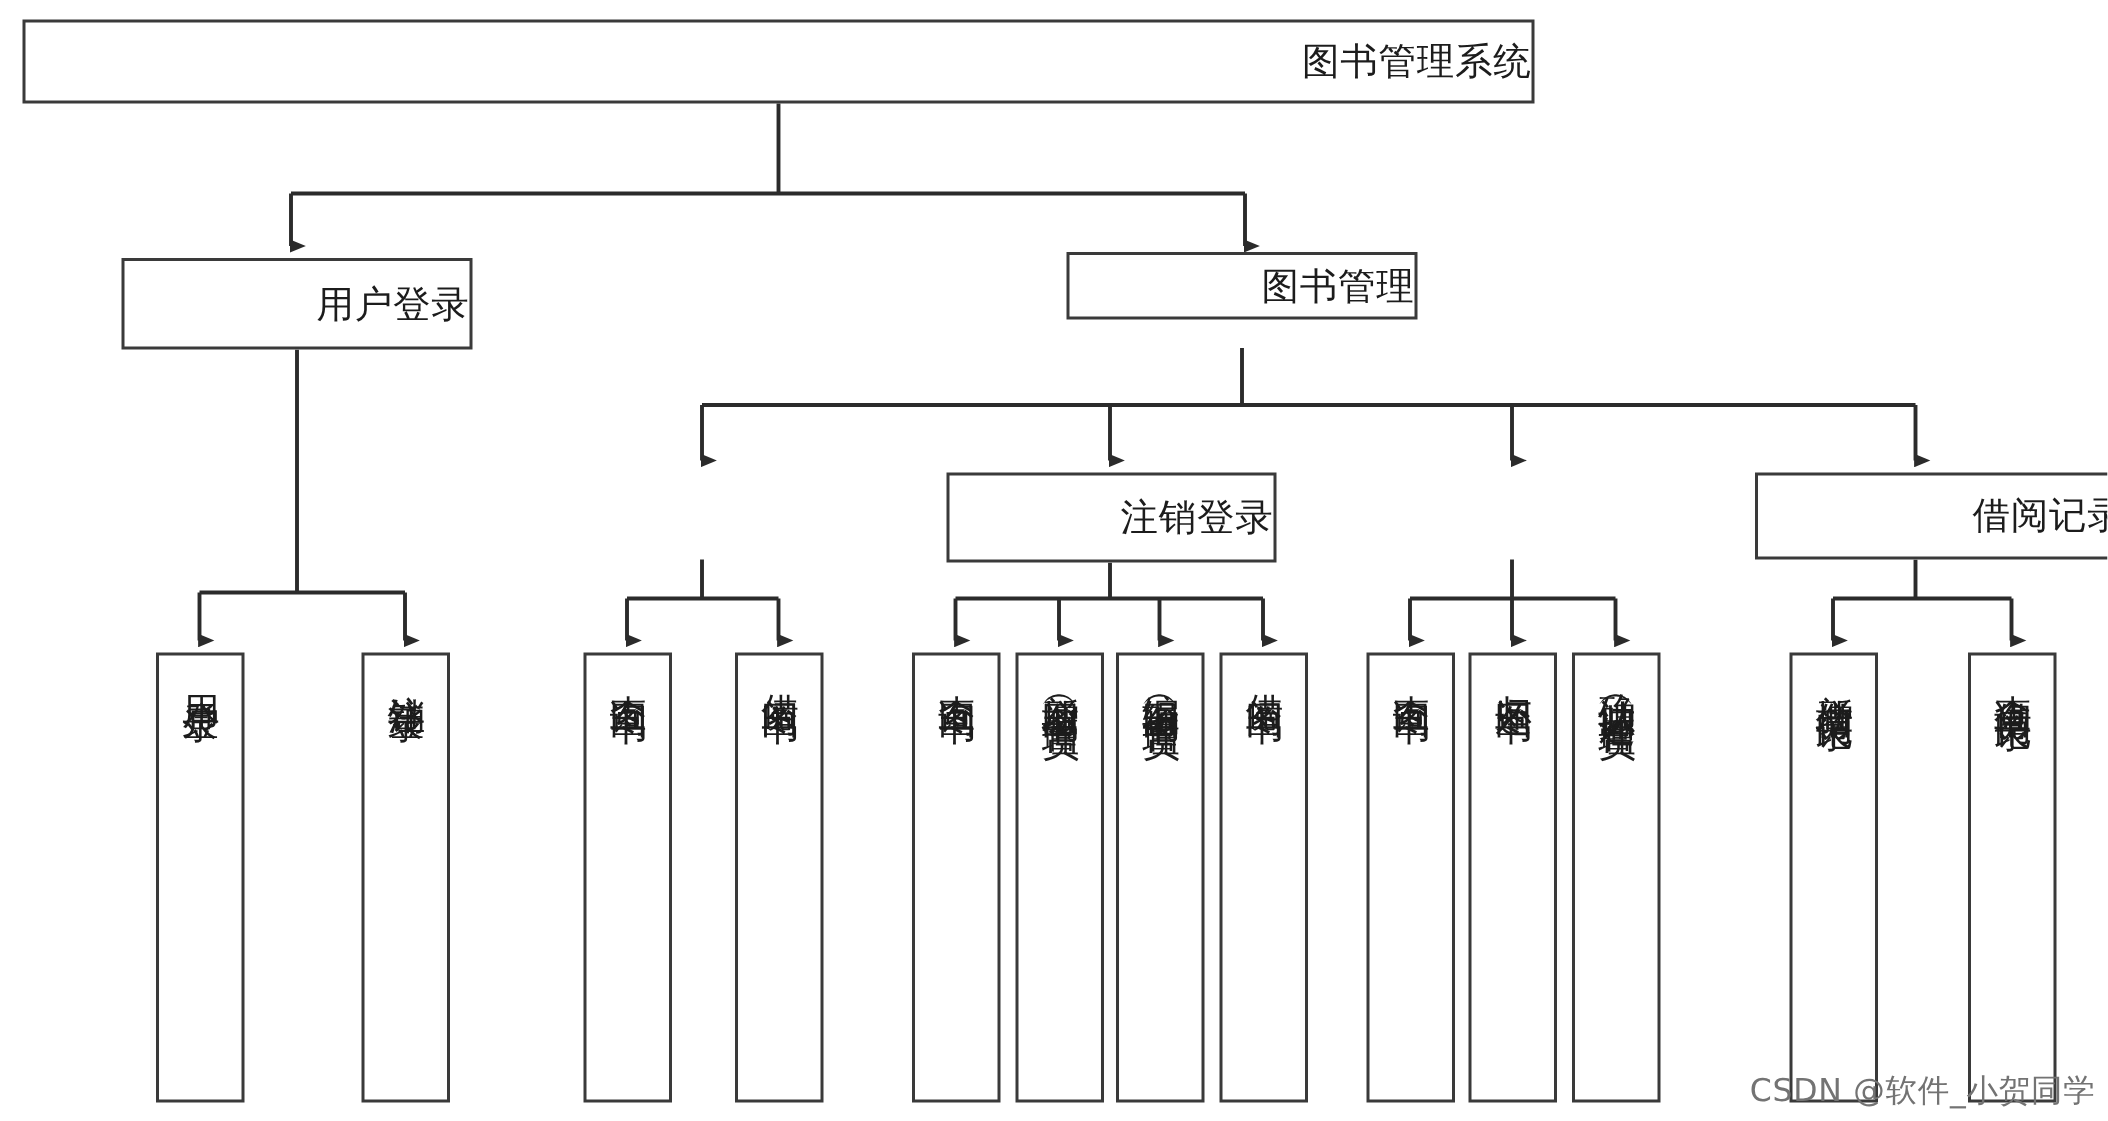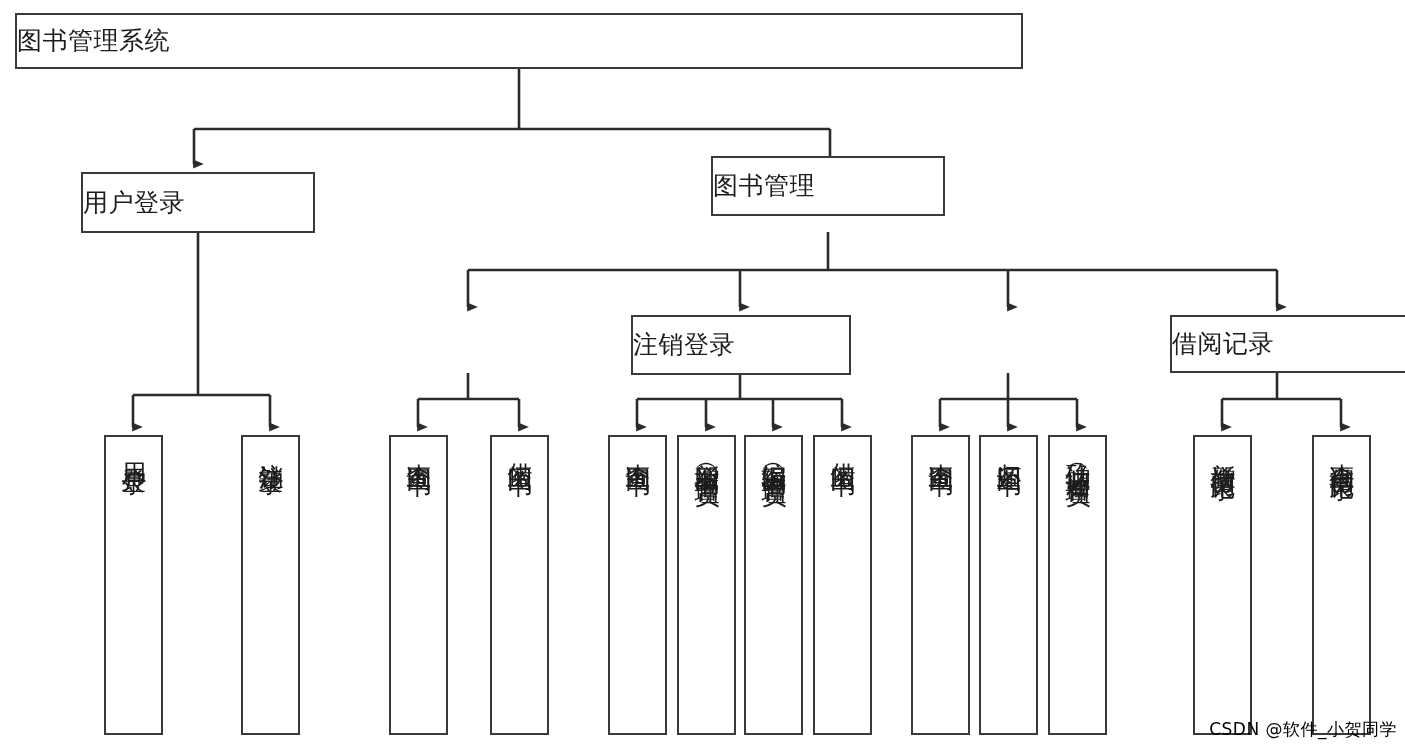--- a/index.html
+++ b/index.html
@@ -25,21 +25,21 @@
     width: 1405px;
     height: 747px;
   }
   .node-box {
     position: absolute;
     box-sizing: border-box;
     background: #ffffff;
     border: 2px solid #3a3a3a;
     display: flex;
     align-items: center;
-    justify-content: flex-start;
+    justify-content: flex-end;
     overflow: hidden;
   }
   .node-label-h {
     font-size: 25px;
     color: #1c1c1c;
     line-height: 1.1;
     letter-spacing: 0.5px;
     white-space: nowrap;
   }
   .node-label-v {
@@ -56,22 +56,22 @@
     display: block;
   }
   .leaf-box {
     align-items: flex-start;
     justify-content: center;
   }
   #watermark {
     position: absolute;
     right: 8px;
     bottom: 6px;
-    font-size: 17px;
-    color: #000000;
+    font-size: 21px;
+    color: #737373;
     white-space: nowrap;
     letter-spacing: 0.5px;
   }
 </style>
 </head>
 <body>
 
 <div id="canvas">
 
   <svg id="diagram-svg" viewBox="0 0 1405 747" xmlns="http://www.w3.org/2000/svg">
@@ -128,21 +128,21 @@
   </svg>
 
   <div class="node-box" style="left:15px; top:13px; width:1008px; height:56px;">
     <span class="node-label-h">图书管理系统</span>
   </div>
 
   <div class="node-box" style="left:81px; top:172px; width:234px; height:61px;">
     <span class="node-label-h">用户登录</span>
   </div>
 
-  <div class="node-box" style="left:711px; top:156px; width:234px; height:60px;">
+  <div class="node-box" style="left:711px; top:168px; width:234px; height:45px;">
     <span class="node-label-h">图书管理</span>
   </div>
 
 
   <div class="node-box" style="left:631px; top:315px; width:220px; height:60px;">
     <span class="node-label-h">注销登录</span>
   </div>
 
 
   <div class="node-box" style="left:1170px; top:315px; width:249px; height:58px;">

